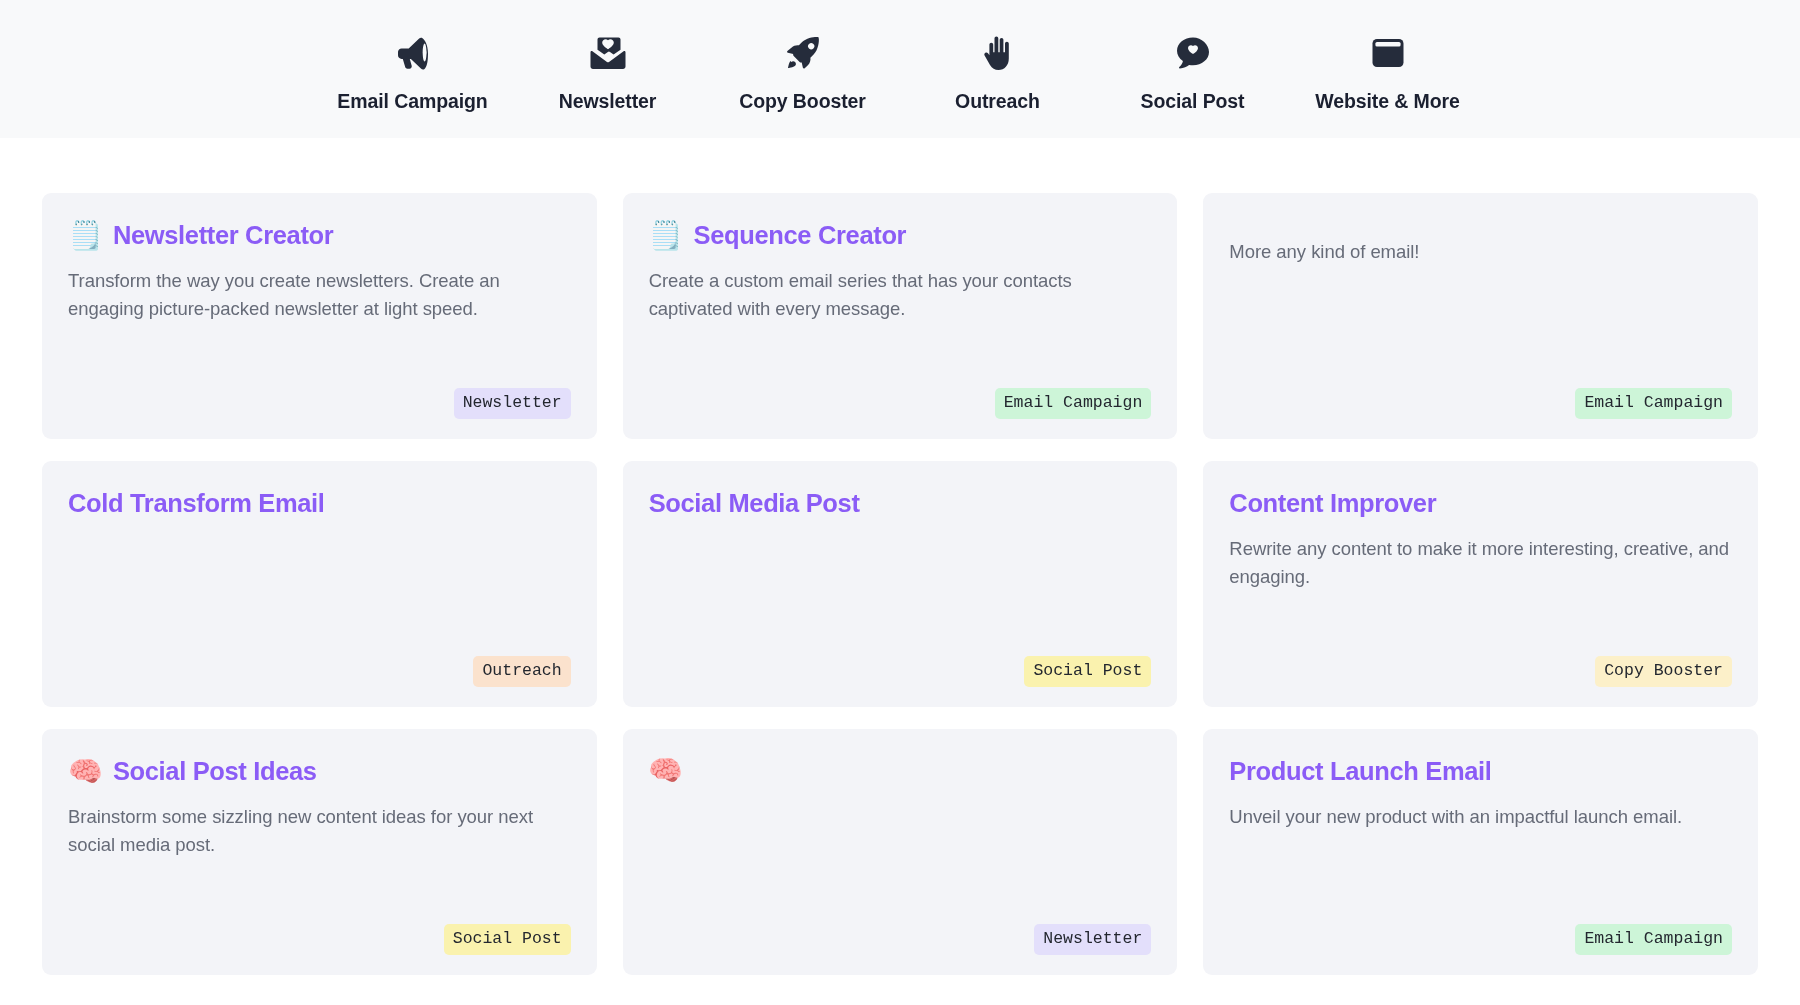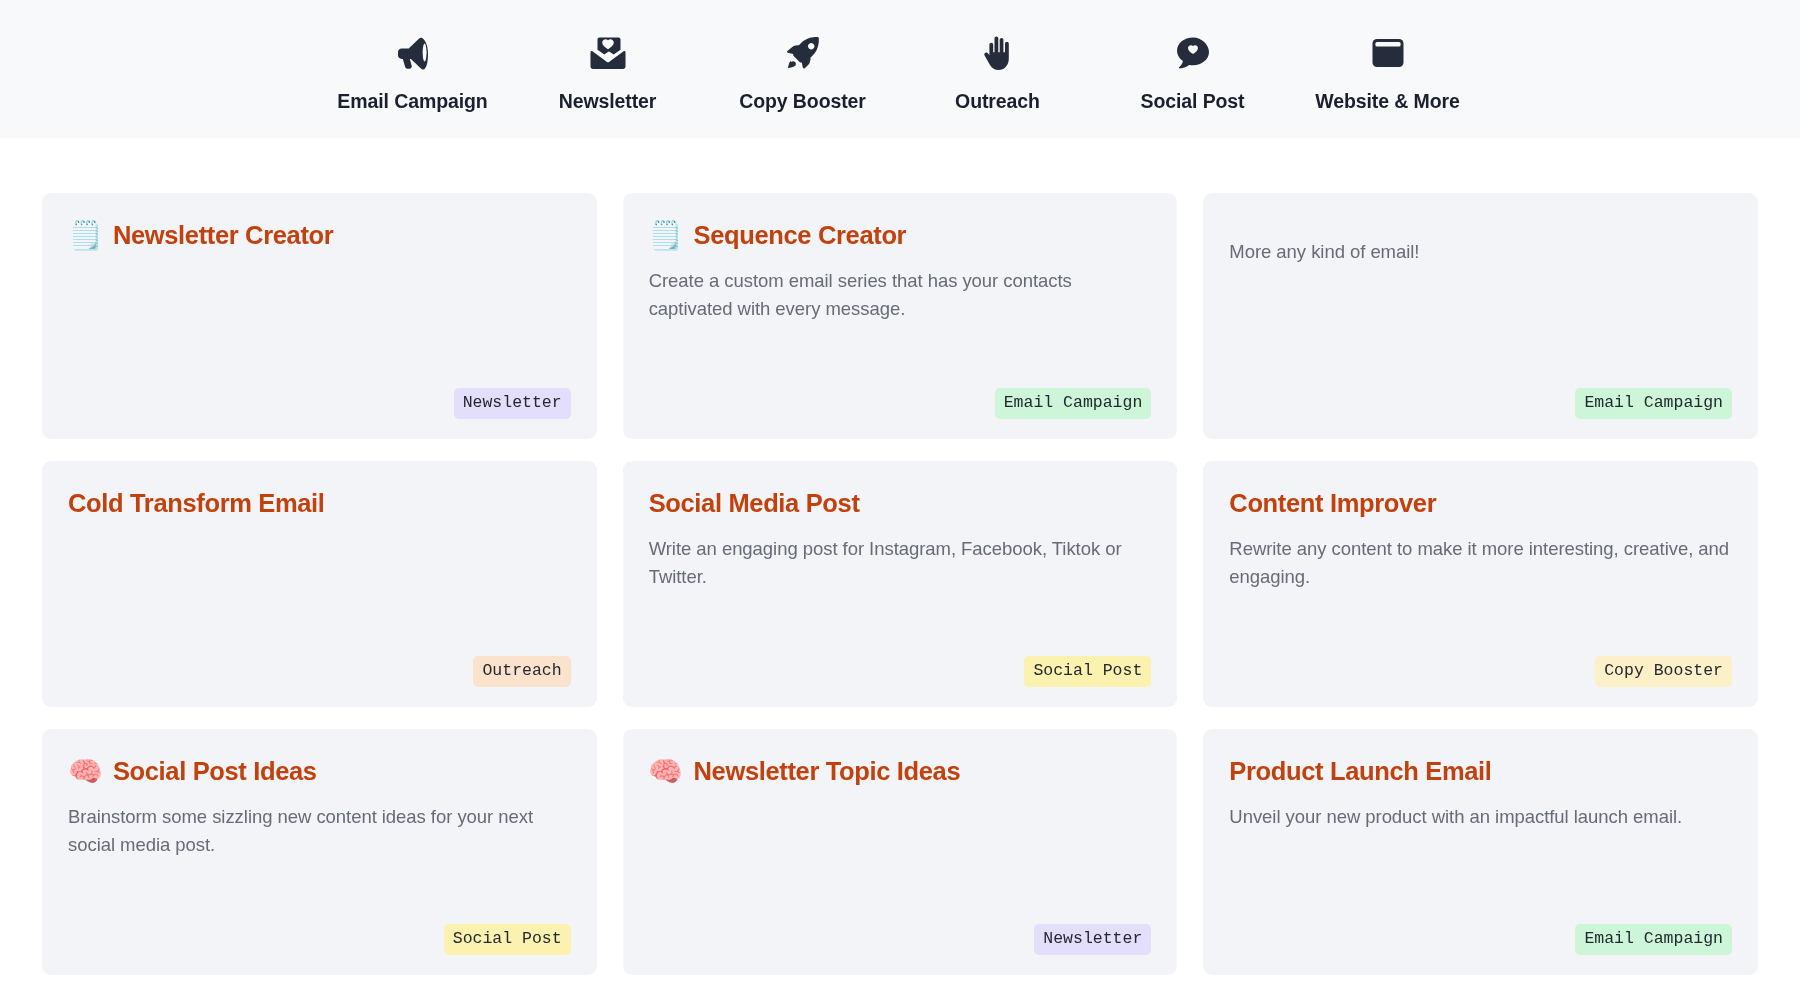--- a/index.html
+++ b/index.html
@@ -88,21 +88,21 @@
 
   .card-emoji {
     font-size: 28px;
     line-height: 1;
     display: inline-block;
   }
 
   .card-title {
     font-size: 25.5px;
     font-weight: 700;
-    color: #c2410c;
+    color: #8b5cf6;
     letter-spacing: -0.35px;
     line-height: 1.15;
   }
 
   .card-desc {
     margin-top: 17px;
     font-size: 18.5px;
     line-height: 1.52;
     color: #666b78;
     max-width: 520px;
@@ -196,20 +196,21 @@
     </div>
 </div>
 
 <div class="grid-wrap">
   <div class="grid" id="card-grid">
       <div class="card">
         <div class="card-head">
           <span class="card-emoji">🗒️</span>
           <div class="card-title">Newsletter Creator</div>
         </div>
+        <div class="card-desc">Transform the way you create newsletters. Create an engaging picture-packed newsletter at light speed.</div>
         <div class="card-foot">
           <span class="badge badge-newsletter">Newsletter</span>
         </div>
       </div>
       <div class="card">
         <div class="card-head">
           <span class="card-emoji">🗒️</span>
           <div class="card-title">Sequence Creator</div>
         </div>
         <div class="card-desc">Create a custom email series that has your contacts captivated with every message.</div>
@@ -228,21 +229,20 @@
           <div class="card-title">Cold Transform Email</div>
         </div>
         <div class="card-foot">
           <span class="badge badge-outreach">Outreach</span>
         </div>
       </div>
       <div class="card">
         <div class="card-head">
           <div class="card-title">Social Media Post</div>
         </div>
-        <div class="card-desc">Write an engaging post for Instagram, Facebook, Tiktok or Twitter.</div>
         <div class="card-foot">
           <span class="badge badge-social-post">Social Post</span>
         </div>
       </div>
       <div class="card">
         <div class="card-head">
           <div class="card-title">Content Improver</div>
         </div>
         <div class="card-desc">Rewrite any content to make it more interesting, creative, and engaging.</div>
         <div class="card-foot">
@@ -255,21 +255,20 @@
           <div class="card-title">Social Post Ideas</div>
         </div>
         <div class="card-desc">Brainstorm some sizzling new content ideas for your next social media post.</div>
         <div class="card-foot">
           <span class="badge badge-social-post">Social Post</span>
         </div>
       </div>
       <div class="card">
         <div class="card-head">
           <span class="card-emoji">🧠</span>
-          <div class="card-title">Newsletter Topic Ideas</div>
         </div>
         <div class="card-foot">
           <span class="badge badge-newsletter">Newsletter</span>
         </div>
       </div>
       <div class="card">
         <div class="card-head">
           <div class="card-title">Product Launch Email</div>
         </div>
         <div class="card-desc">Unveil your new product with an impactful launch email.</div>

